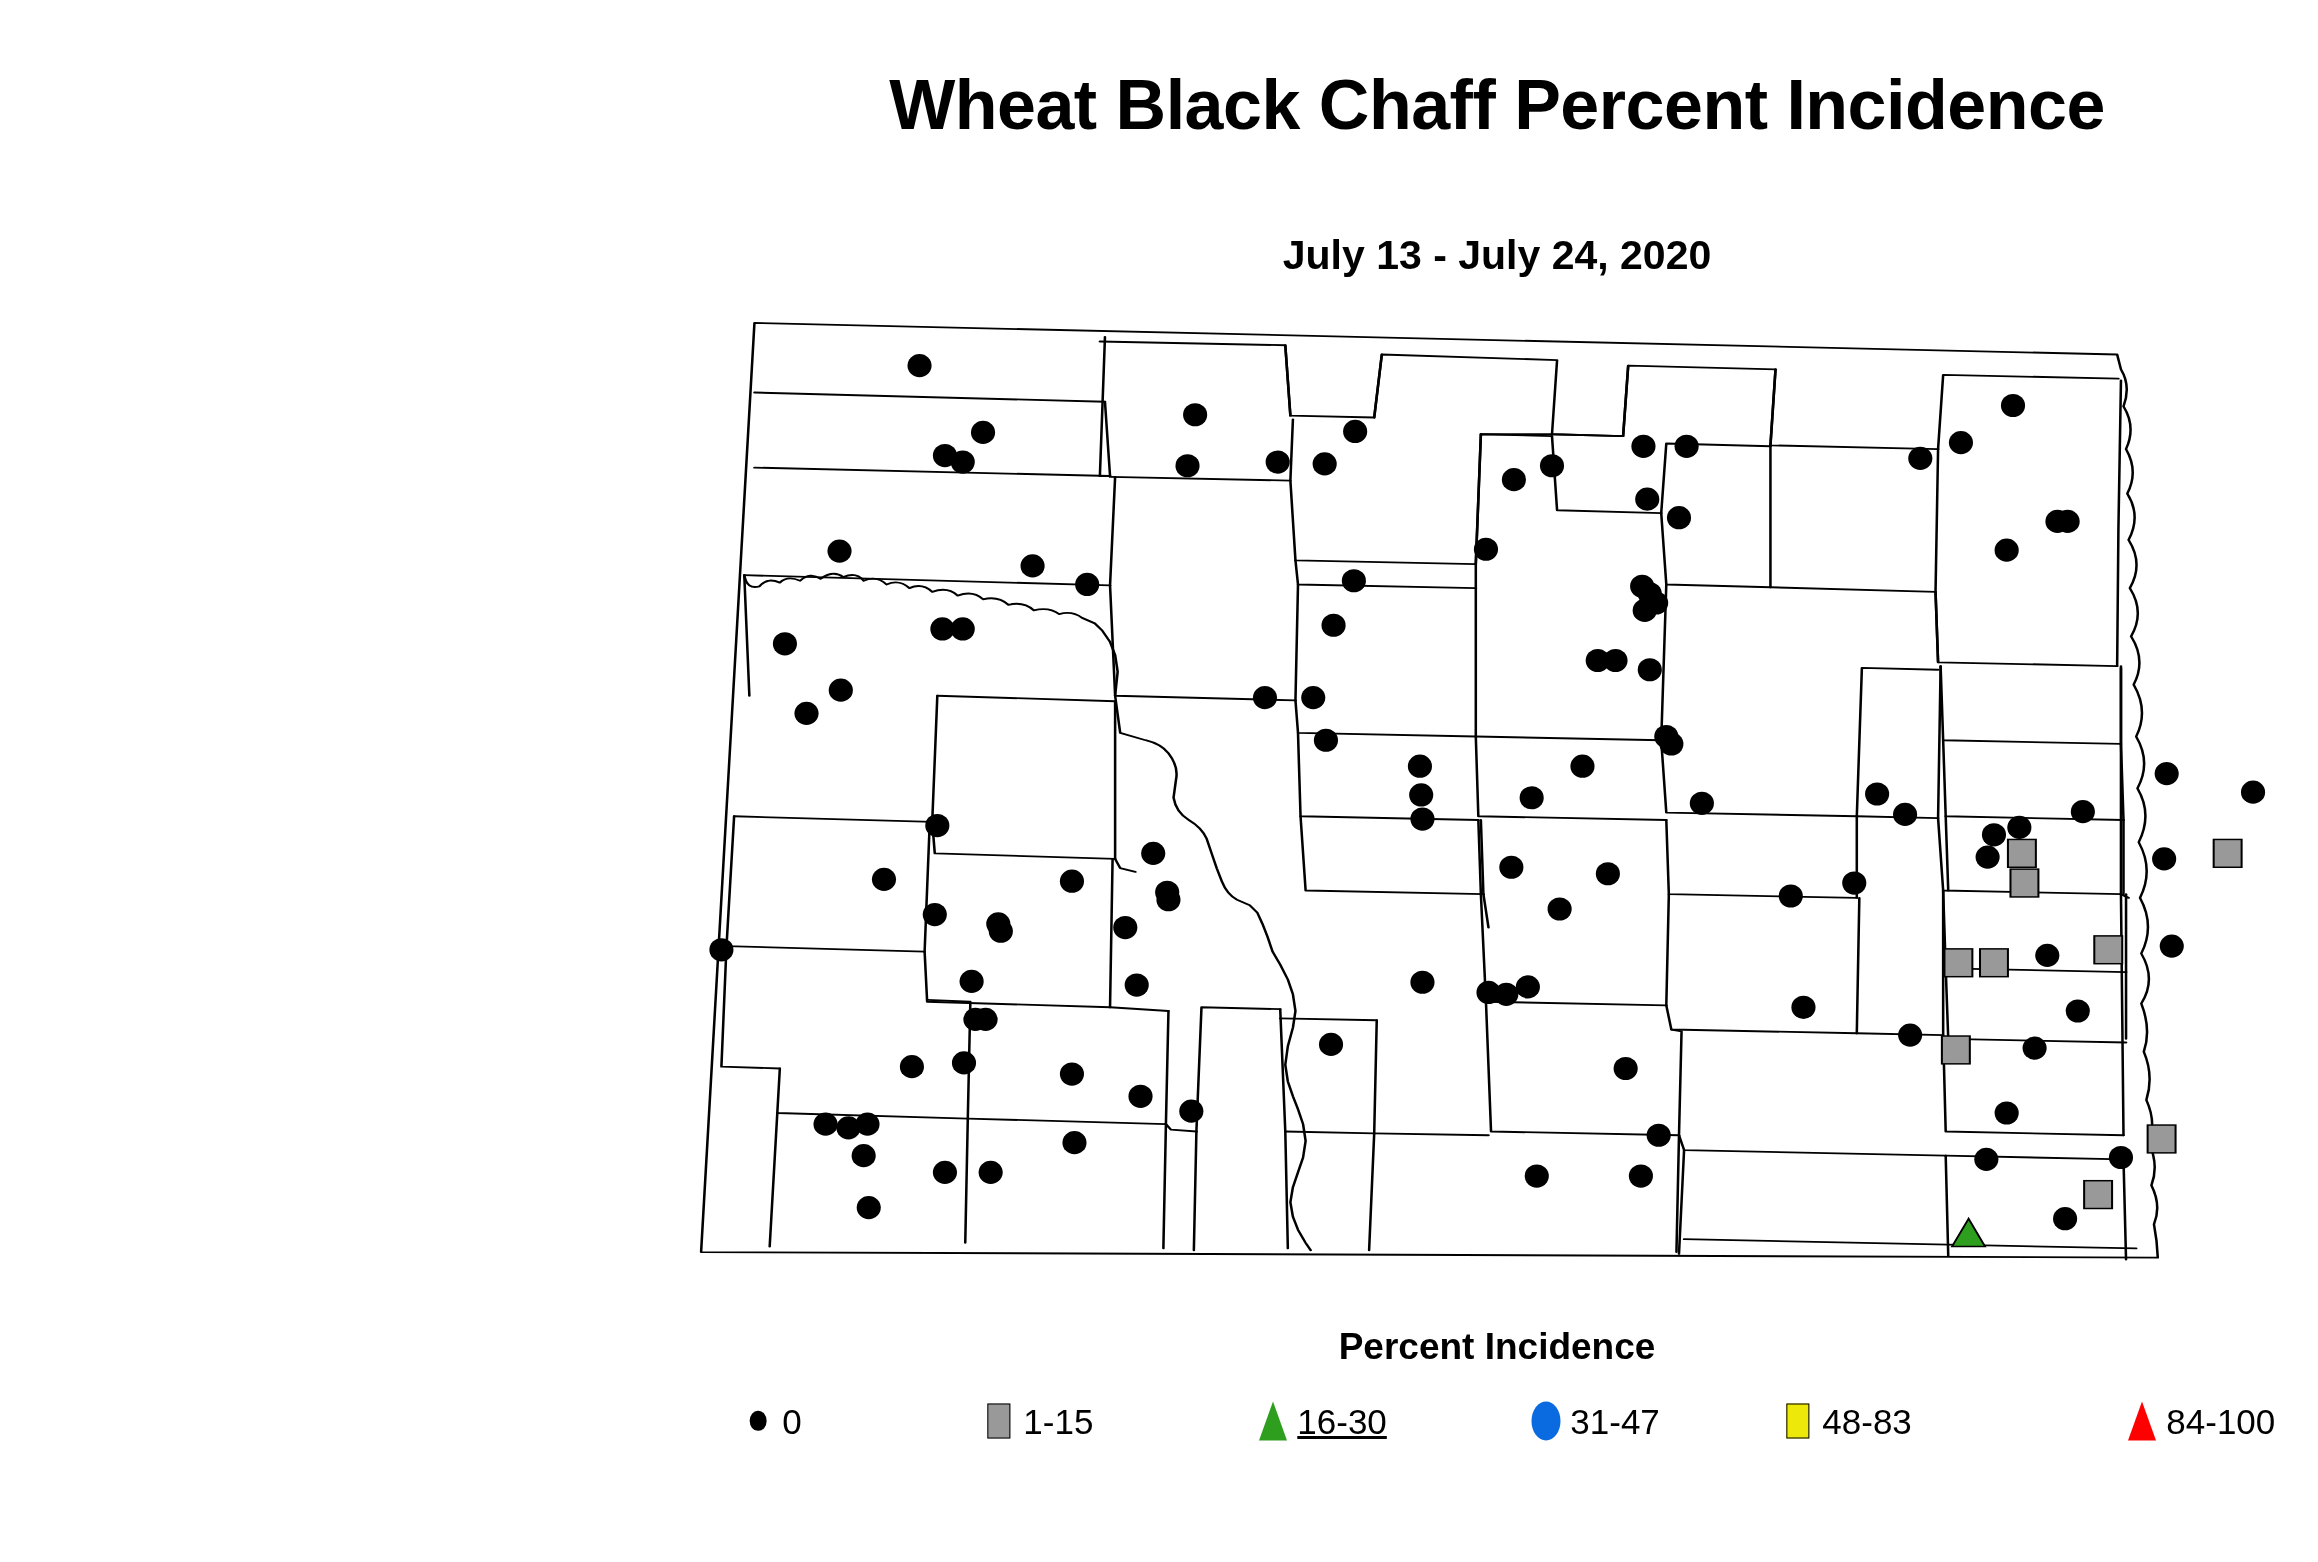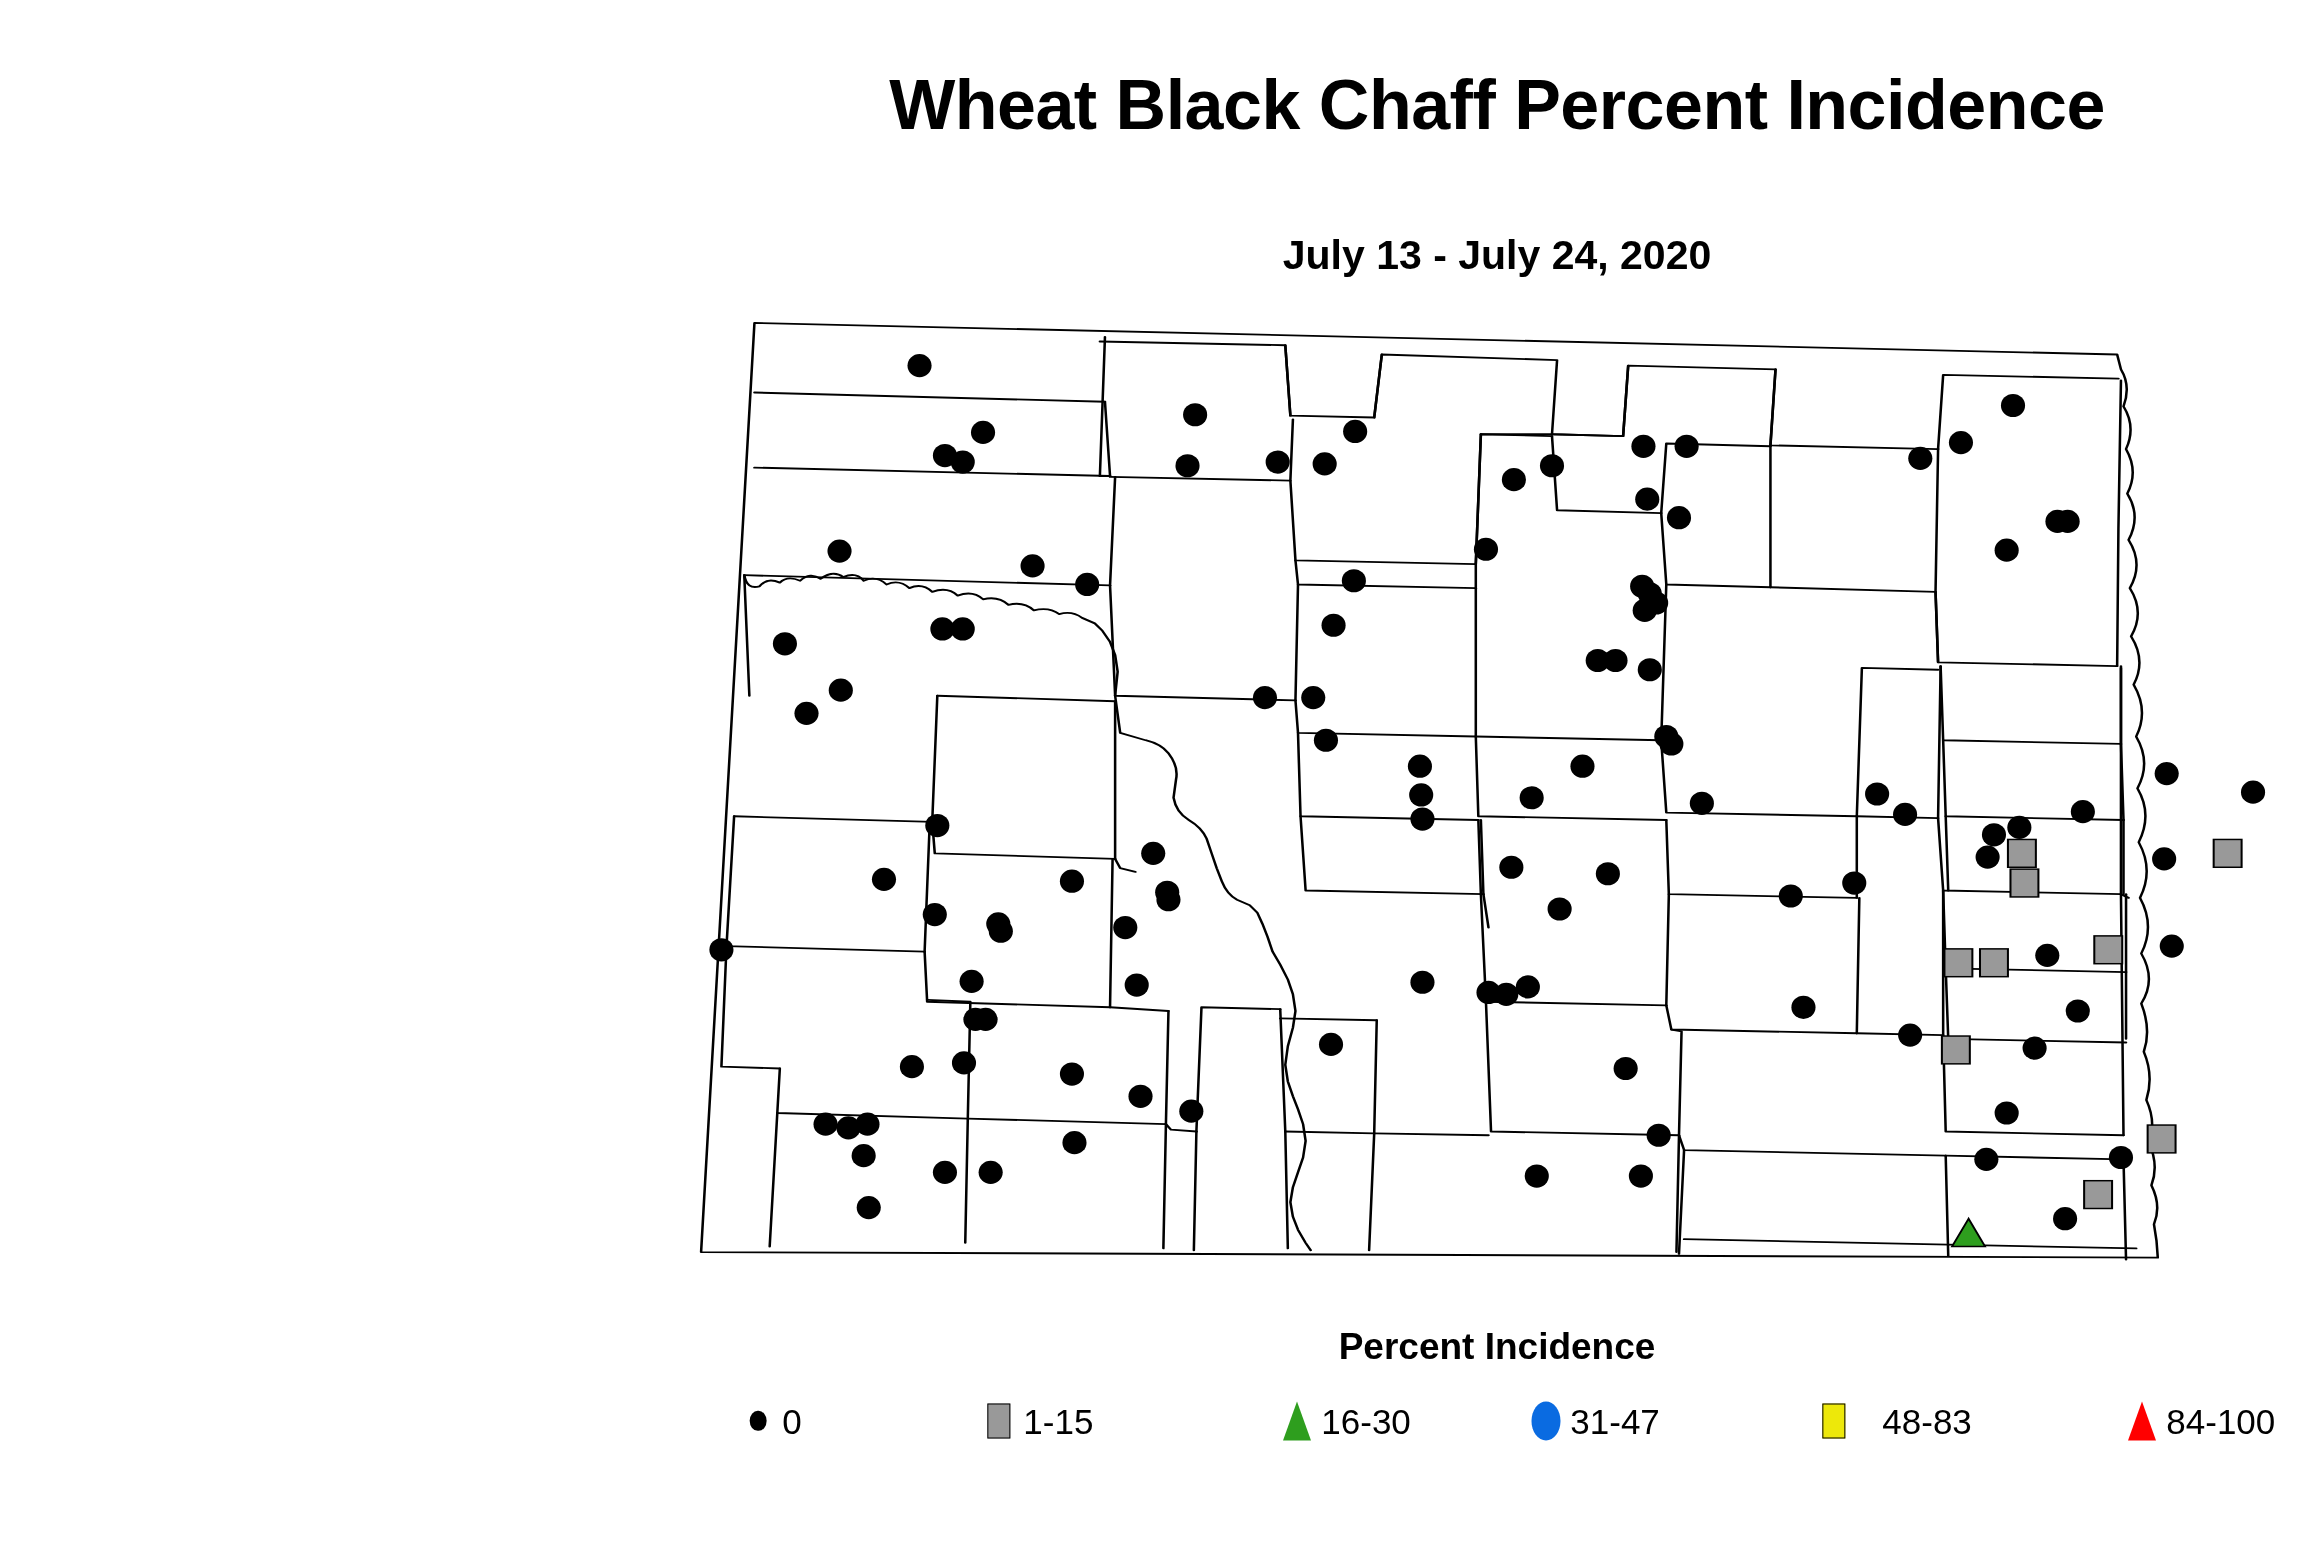--- a/index.html
+++ b/index.html
@@ -335,33 +335,33 @@
           <div class="sym-circle" style="background: rgb(0, 0, 0);"></div>
         </div>
         <div class="lg-lab">0</div>
       </div>
       <div class="lg-item" style="left: 241px; text-align: center;">
         <div class="lg-sym">
           <div class="sym-square" style="background: rgb(153, 153, 153);"></div>
         </div>
         <div class="lg-lab">1-15</div>
       </div>
-      <div class="lg-item" style="left: 539px;">
+      <div class="lg-item" style="left: 515px; text-decoration: underline;">
         <div class="lg-sym">
           <div class="sym-tri" style="border-left: 14.4px solid transparent; border-right: 14.4px solid transparent; border-bottom: 39px solid rgb(46, 158, 30);"></div>
         </div>
         <div class="lg-lab">16-30</div>
       </div>
       <div class="lg-item" style="left: 788px;">
         <div class="lg-sym">
           <div class="sym-bigcircle" style="background: rgb(10, 107, 225);"></div>
         </div>
         <div class="lg-lab">31-47</div>
       </div>
-      <div class="lg-item" style="left: 1076px; gap: 24px;">
+      <div class="lg-item" style="left: 1040px;">
         <div class="lg-sym">
           <div class="sym-square" style="background: rgb(237, 232, 10);"></div>
         </div>
         <div class="lg-lab">48-83</div>
       </div>
       <div class="lg-item" style="left: 1384px;">
         <div class="lg-sym">
           <div class="sym-tri" style="border-left: 14.4px solid transparent; border-right: 14.4px solid transparent; border-bottom: 39px solid rgb(255, 0, 0);"></div>
         </div>
         <div class="lg-lab">84-100</div>

